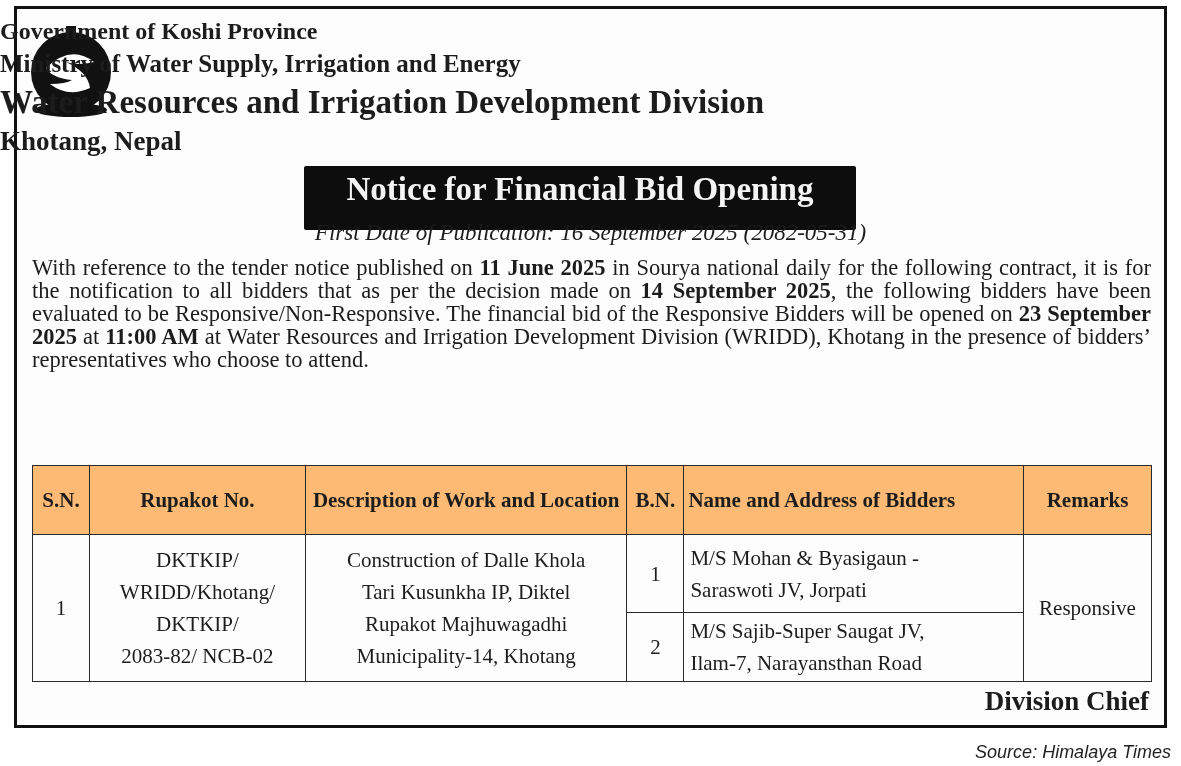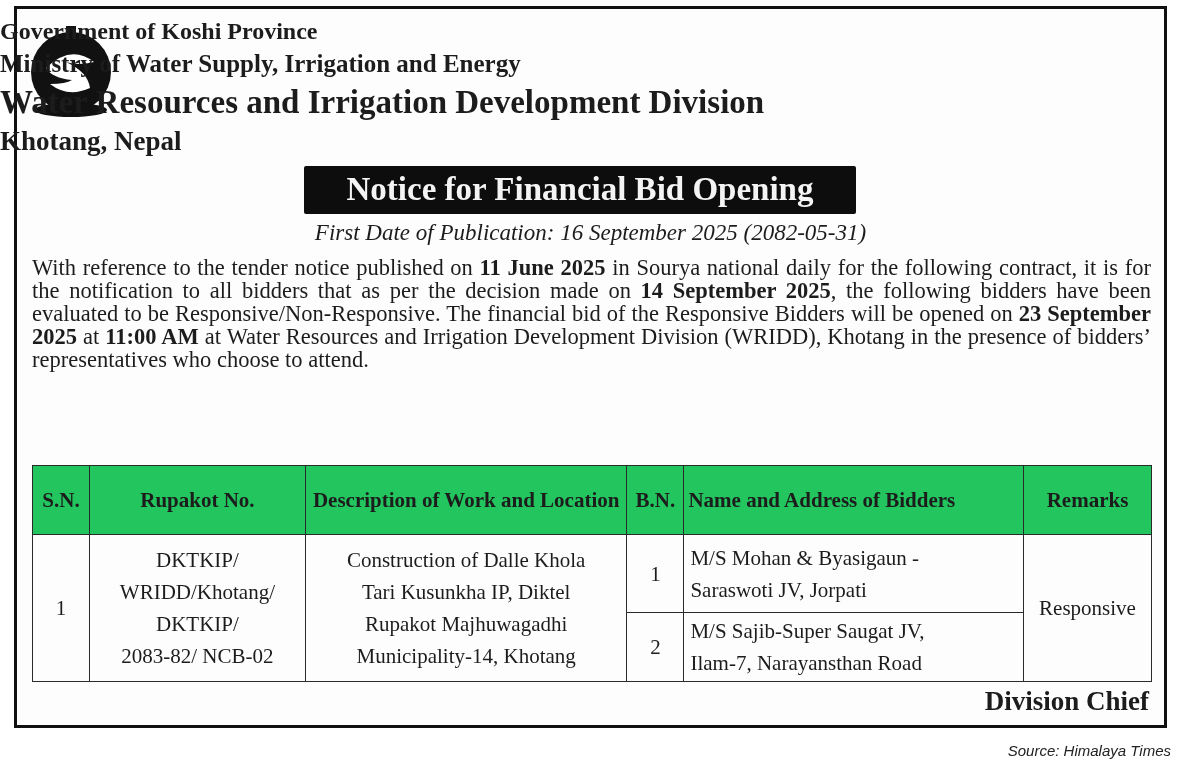--- a/index.html
+++ b/index.html
@@ -6,36 +6,36 @@
   body { width:1181px; height:766px; background:#ffffff; position:relative; overflow:hidden;
          font-family:"Liberation Serif", "DejaVu Serif", serif; color:#1c1c1c; }
   .frame { position:absolute; left:14px; top:6px; width:1153px; height:722px;
            border:3px solid #111; box-sizing:border-box; background:#fdfdfd; }
   .emblem { position:absolute; left:28px; top:22px; width:86px; height:96px; }
   .hdr { position:absolute; left:0; width:1005px; font-weight:bold; }
   .h1 { top:18px; font-size:24px; }
   .h2 { top:50px; font-size:25px; }
   .h3 { top:84px; font-size:33px; }
   .h4 { top:126px; font-size:27px; }
-  .banner { position:absolute; left:304px; top:166px; width:552px; height:48px; background:#0d0d0d;
+  .banner { position:absolute; left:304px; top:166px; width:552px; height:64px; background:#0d0d0d;
             color:#f4f4f4; font-weight:bold; font-size:33px; text-align:center; line-height:46px; border-radius:2px; }
   .pubdate { position:absolute; left:0; width:1181px; top:220px; text-align:center; font-style:italic;
              font-weight:normal; font-size:23px; }
   .body-text { position:absolute; left:32px; top:256px; width:1119px; font-size:22.5px; line-height:23px;
                text-align:justify; text-align-last:left; }
   .body-text b { font-weight:bold; }
   table.bids { position:absolute; left:32px; top:465px; width:1120px; border-collapse:collapse;
                font-size:21px; }
   table.bids th, table.bids td { border:1.5px solid #2a2a2a; text-align:center; vertical-align:middle; }
-  table.bids th { background:#22c55e; font-weight:bold; height:68px; line-height:32px; padding:0 4px; }
+  table.bids th { background:#fdba74; font-weight:bold; height:68px; line-height:32px; padding:0 4px; }
   table.bids td { line-height:32px; padding:2px 6px; }
   table.bids td.left, table.bids th.left { text-align:left;margin-top:36px; }
   .chief { position:absolute; right:32px; top:686px; font-weight:bold; font-size:27px; }
   .source { position:absolute; right:10px; top:742px; font-family:"Liberation Sans", sans-serif;
-            font-style:italic; font-size:15px; color:#222; }
+            font-style:italic; font-size:18px; color:#222; }
 </style>
 </head>
 <body>
 
 <div class="frame"></div>
 
 <div class="emblem">
   <svg width="86" height="96" viewBox="0 0 86 96">
     <ellipse cx="43" cy="50" rx="40" ry="40" fill="#111"></ellipse>
     <path d="M18 46 Q43 22 66 40 Q50 44 38 40 Q60 50 62 66 Q40 76 22 62 Q38 62 44 58 Q24 56 18 46Z" fill="#fff"></path>

